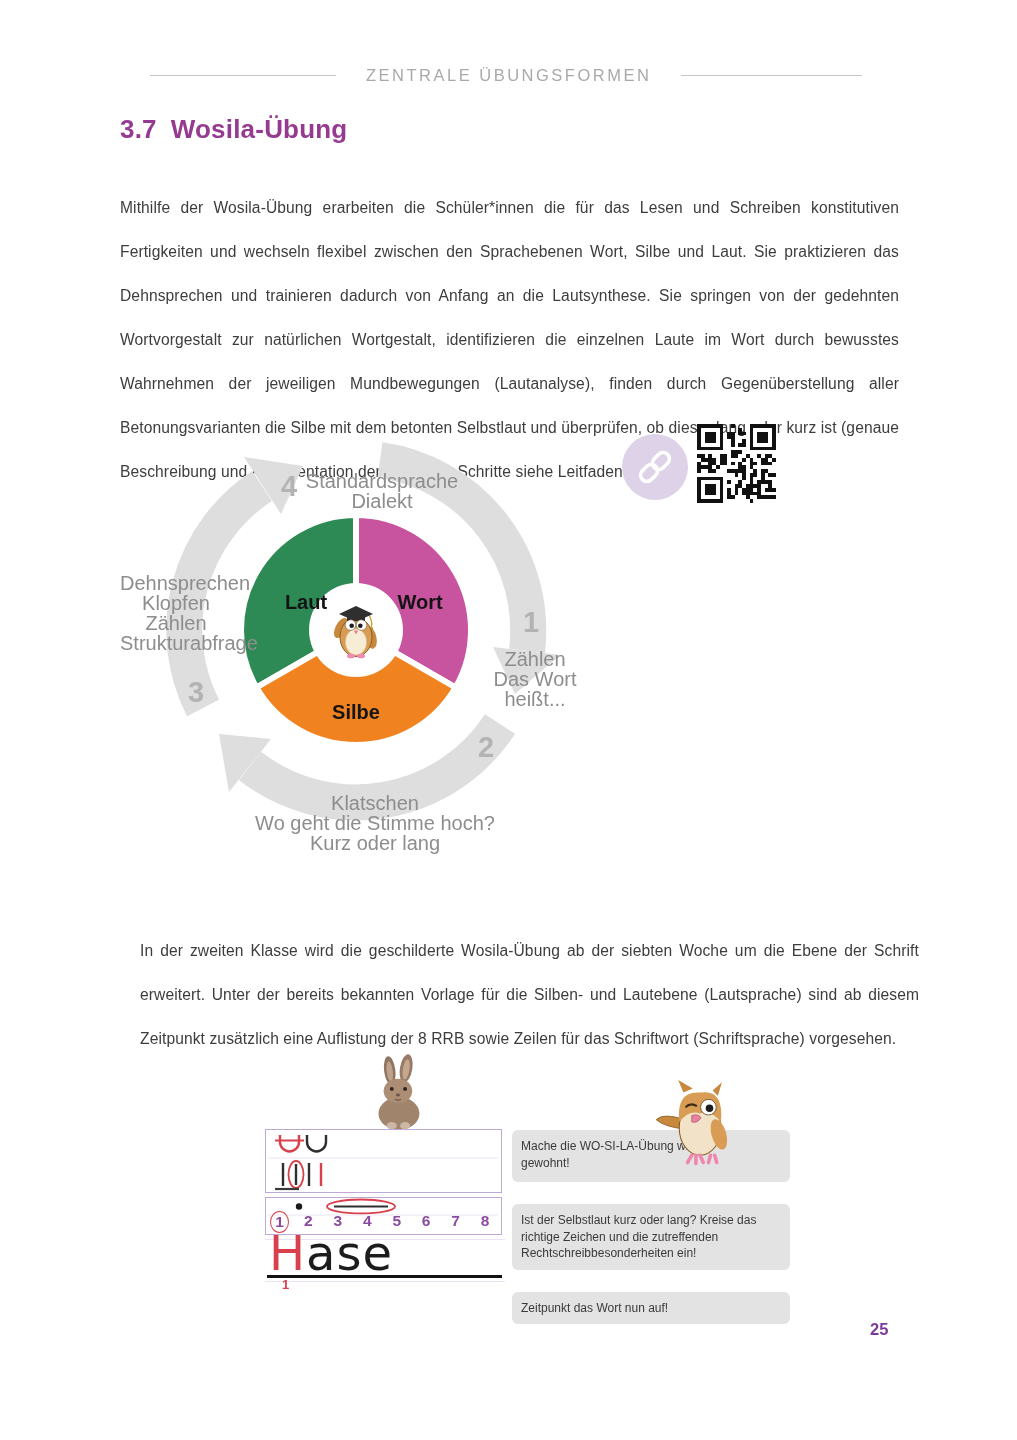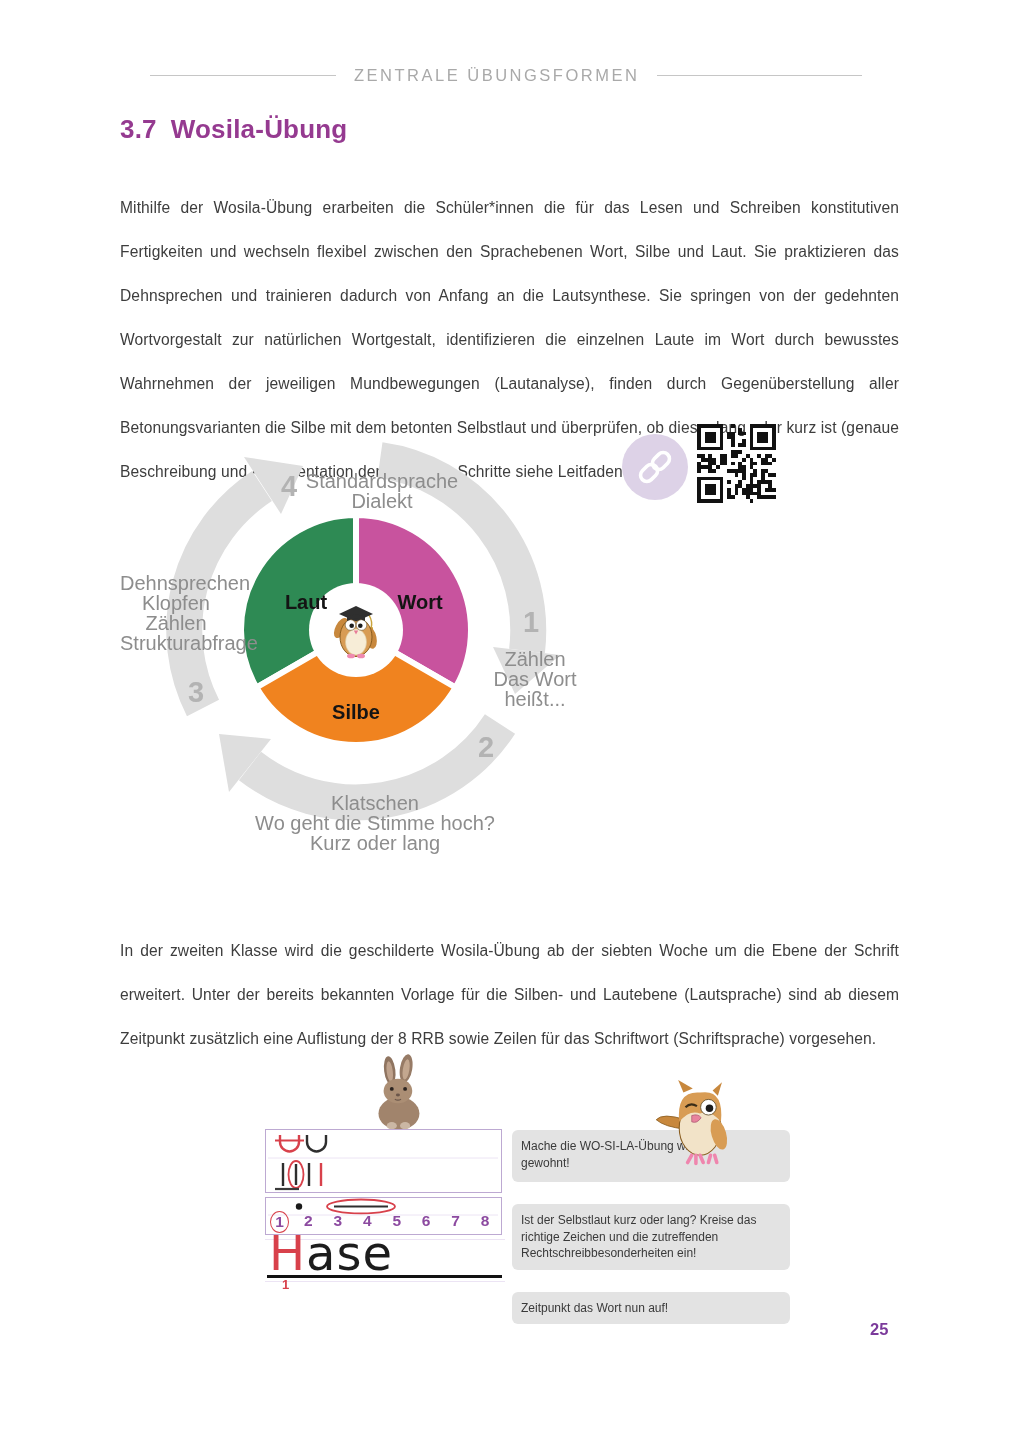--- a/index.html
+++ b/index.html
@@ -1,34 +1,34 @@
 <!DOCTYPE html>
 <html lang="de"><head>
 <meta charset="utf-8">
 <style>
   html,body{margin:0;padding:0;background:#ffffff;}
   .page{position:relative;width:1017px;height:1440px;background:#fff;
         font-family:"Liberation Sans",sans-serif;overflow:hidden;}
   .abs{position:absolute;}
 
   
-  .running-head{left:150px;right:155px;top:66px;display:flex;align-items:center;gap:14px;}
+  .running-head{left:150px;right:155px;top:66px;display:flex;align-items:center;gap:26px;}
   .running-head .rule{flex:0 0 auto;width:186px;height:0;border-top:1.4px solid #c6c6c6;}
   .running-head .rule.right{flex:1 1 auto;width:auto;}
   .running-head .ht{color:#a9a9a9;font-size:16.5px;letter-spacing:2.5px;font-weight:400;white-space:nowrap;margin:0 4px;}
 
   
   .sec-title{left:120px;top:114px;color:#953a90;font-size:26px;font-weight:bold;letter-spacing:0.2px;}
   .sec-title .num{margin-right:14px;}
 
   
   .para{left:120px;width:779px;font-size:15.6px;line-height:44px;color:#3d3d3d;
         text-align:justify;letter-spacing:0.1px;}
   .para.p1{top:186px;}
-  .para.p2{top:929px;}
+  .para.p2{top:929px;margin-left:20px;}
 
   
   .diagram{left:120px;top:423px;width:500px;height:460px;}
   .diagram .lbl{position:absolute;color:#8d8d8d;font-size:20px;line-height:20px;white-space:pre-line;}
   .diagram .lbl.center{transform:translate(-50%,0);text-align:center;}
   .diagram .lbl.rightal{text-align:center;}
   .diagram .stepnum{position:absolute;color:#b3b3b3;font-size:29px;font-weight:bold;transform:translate(-50%,-50%);}
   .diagram .pielabel{position:absolute;color:#141414;font-size:20px;font-weight:bold;transform:translate(-50%,-50%);}
 
   

